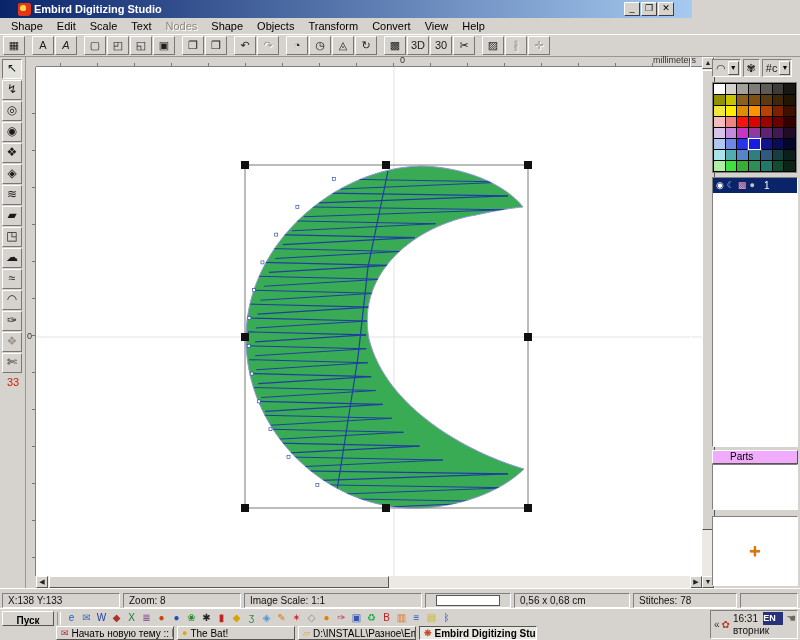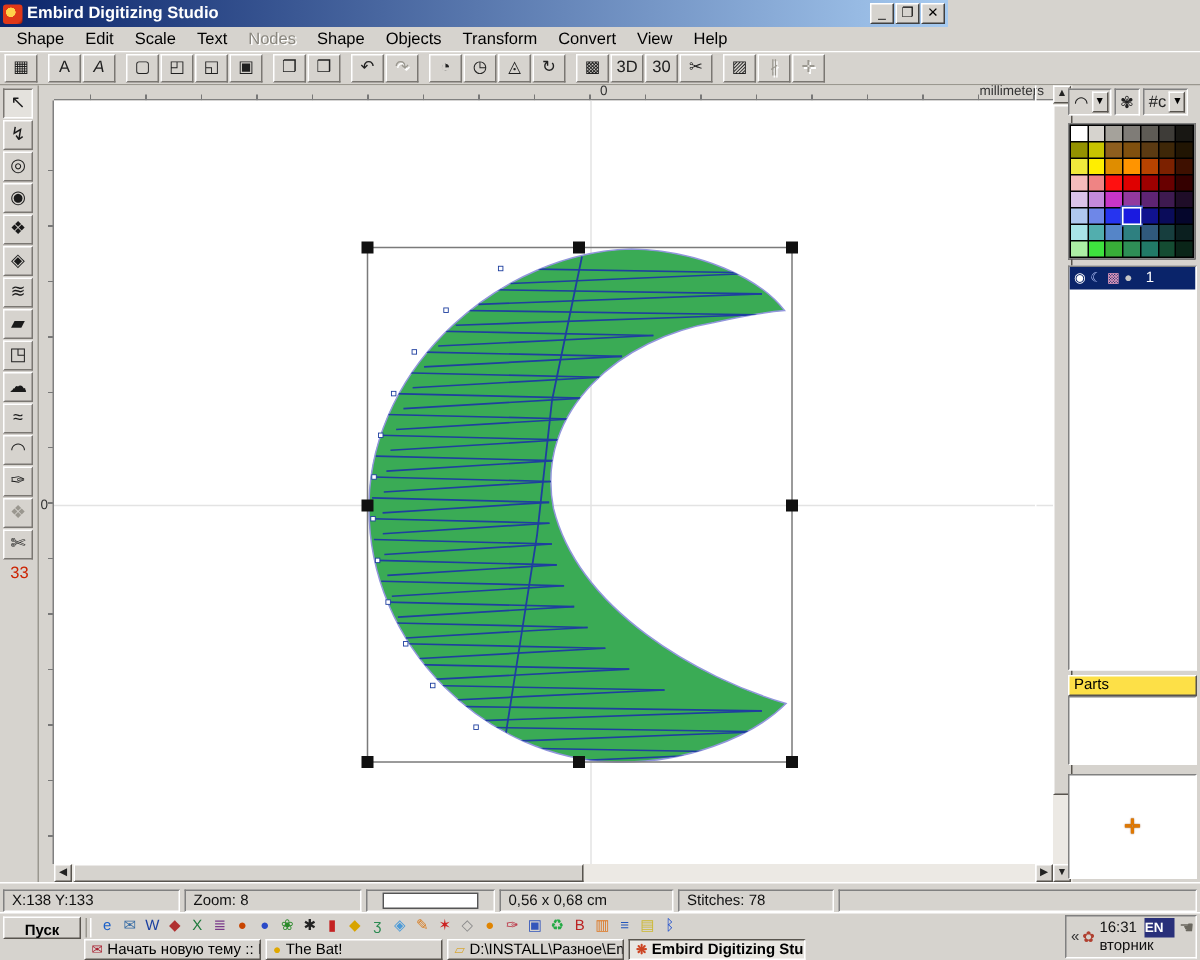--- a/index.html
+++ b/index.html
@@ -1,22 +1,22 @@
 <!DOCTYPE html>
 <html><head>
 <meta charset="utf-8">
 <style>
   * { margin:0; padding:0; box-sizing:border-box; }
   html,body { width:800px; height:640px; overflow:hidden;
     font-family:"Liberation Sans", sans-serif; font-size:11px; background:#d6d3ce; }
 
   
-  #titlebar { position:absolute; left:0; top:0; width:632px; height:18px;
+  #titlebar { position:absolute; left:0; top:0; width:692px; height:18px;
     background:linear-gradient(90deg,#0a246a,#a6caf0); display:flex; align-items:center;
-    padding:0 2px; color:#fff; }
+    padding:0 18px; color:#fff; }
   #title-icon { width:13px; height:13px; margin-right:3px; border-radius:2px;
     background:radial-gradient(circle at 40% 40%, #ffd24a 0 28%, #e03818 30% 75%, #7c1000 100%); }
   #title-text { font-weight:bold; font-size:11px; flex:1; }
   .tbtn { width:16px; height:14px; margin-left:1px; font-size:9px; line-height:11px;
     text-align:center; color:#000; background:#d6d3ce;
     border:1px solid; border-color:#fff #404040 #404040 #fff; }
 
   
   #menubar { position:absolute; left:0; top:18px; width:800px; height:17px;
     display:flex; align-items:center; padding-left:4px; background:#d6d3ce;
@@ -87,22 +87,22 @@
   .rp-glyph { font-size:11px; padding:0 2px; color:#222; }
   #palette { width:85px; border:1px solid #808080; background:#000; display:grid;
     grid-template-columns:repeat(7,1fr); gap:1px; padding:1px; }
   .swatch { height:10px; }
   .swatch.sel { outline:1px solid #fff; box-shadow:0 0 0 2px #3a56c8; }
   #layerlist { margin-top:4px; background:#fff; border:1px solid; border-color:#808080 #fff #fff #808080;
     flex:1 1 auto; overflow:hidden; }
   #layerrow { height:15px; background:#0a246a; color:#fff; display:flex; align-items:center;
     padding:0 3px; gap:3px; font-size:10px; }
   .lyr-ico { font-size:9px; line-height:13px; }
-  #partshdr { height:14px; background:#fde047; border:1px solid; border-color:#fff #58544e #58544e #fff;
-    font-size:10px; padding:0 3px; margin-top:3px; }
+  #partshdr { height:14px; background:#f0abfc; border:1px solid; border-color:#fff #58544e #58544e #fff;
+    font-size:10px; padding:0 17px; margin-top:3px; }
   #partslist { height:46px; background:#fff; border:1px solid; border-color:#808080 #fff #fff #808080; }
   #preview { height:70px; margin:6px 0 2px 0; background:#fff; border:1px solid;
     border-color:#808080 #fff #fff #808080; position:relative; }
   #preview-marker { position:absolute; left:50%; top:50%; transform:translate(-50%,-50%);
     color:#e07800; font-size:13px; font-weight:bold; text-shadow:0 0 1px #803c00; }
 
   
   #statusbar { position:absolute; left:0; top:588px; width:800px; height:20px; background:#d6d3ce;
     display:flex; align-items:center; padding:11px 2px; gap:3px; border-top:1px solid #fff; }
   .seg { height:15px; border:1px solid; border-color:#808080 #fff #fff #808080;
@@ -418,20 +418,21 @@
     <div id="partslist"></div>
     <div id="preview">
       <span id="preview-marker">✛</span>
     </div>
   </div>
 </div>
 
 <div id="statusbar">
   <div class="seg" style="width:118px">X:138 Y:133</div>
   <div class="seg" style="width:118px">Zoom: 8</div>
+  <div class="seg" style="width:178px">Image Scale: 1:1</div>
   <div class="seg" style="width:86px;display:flex;align-items:center;justify-content:center">
     <div id="seg-swatch-box"></div>
   </div>
   <div class="seg" style="width:116px">0,56 x 0,68 cm</div>
   <div class="seg" style="width:104px">Stitches: 78</div>
   <div class="seg" style="flex:1"></div>
 </div>
 
 <div id="taskbar">
   <div id="tb-row1">

